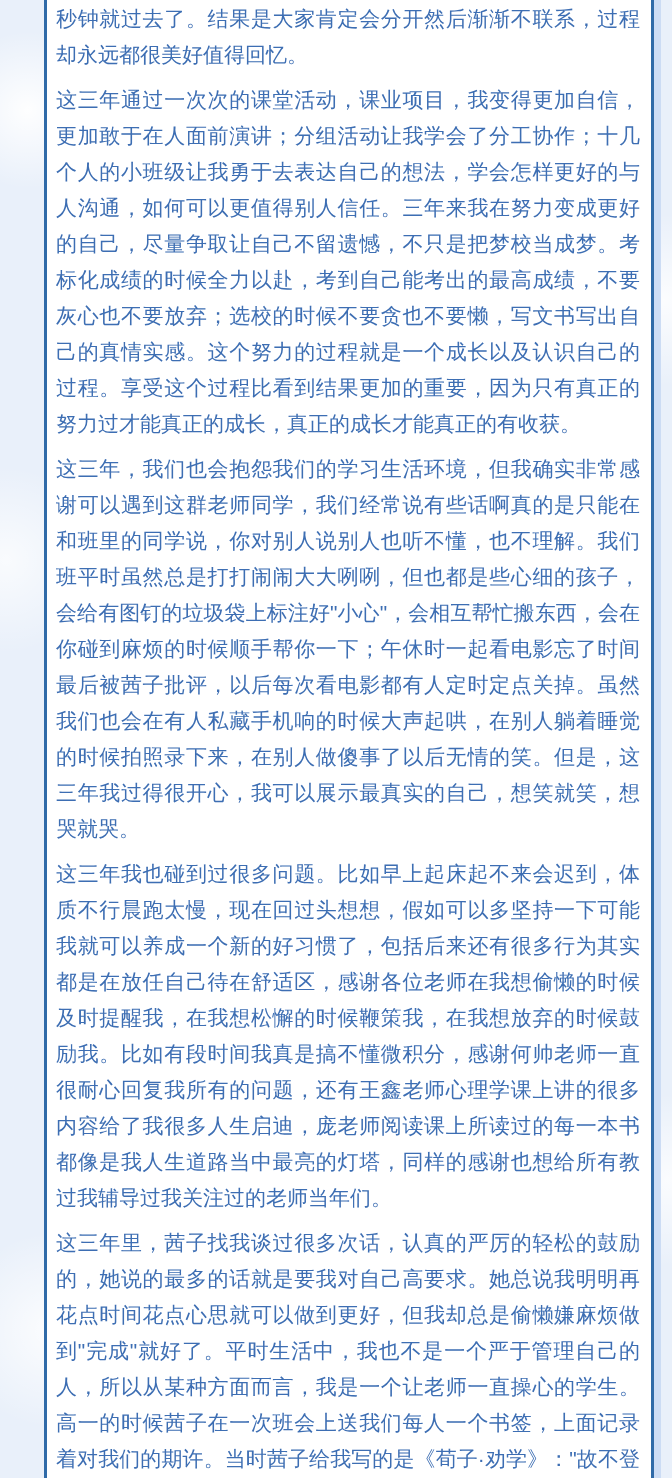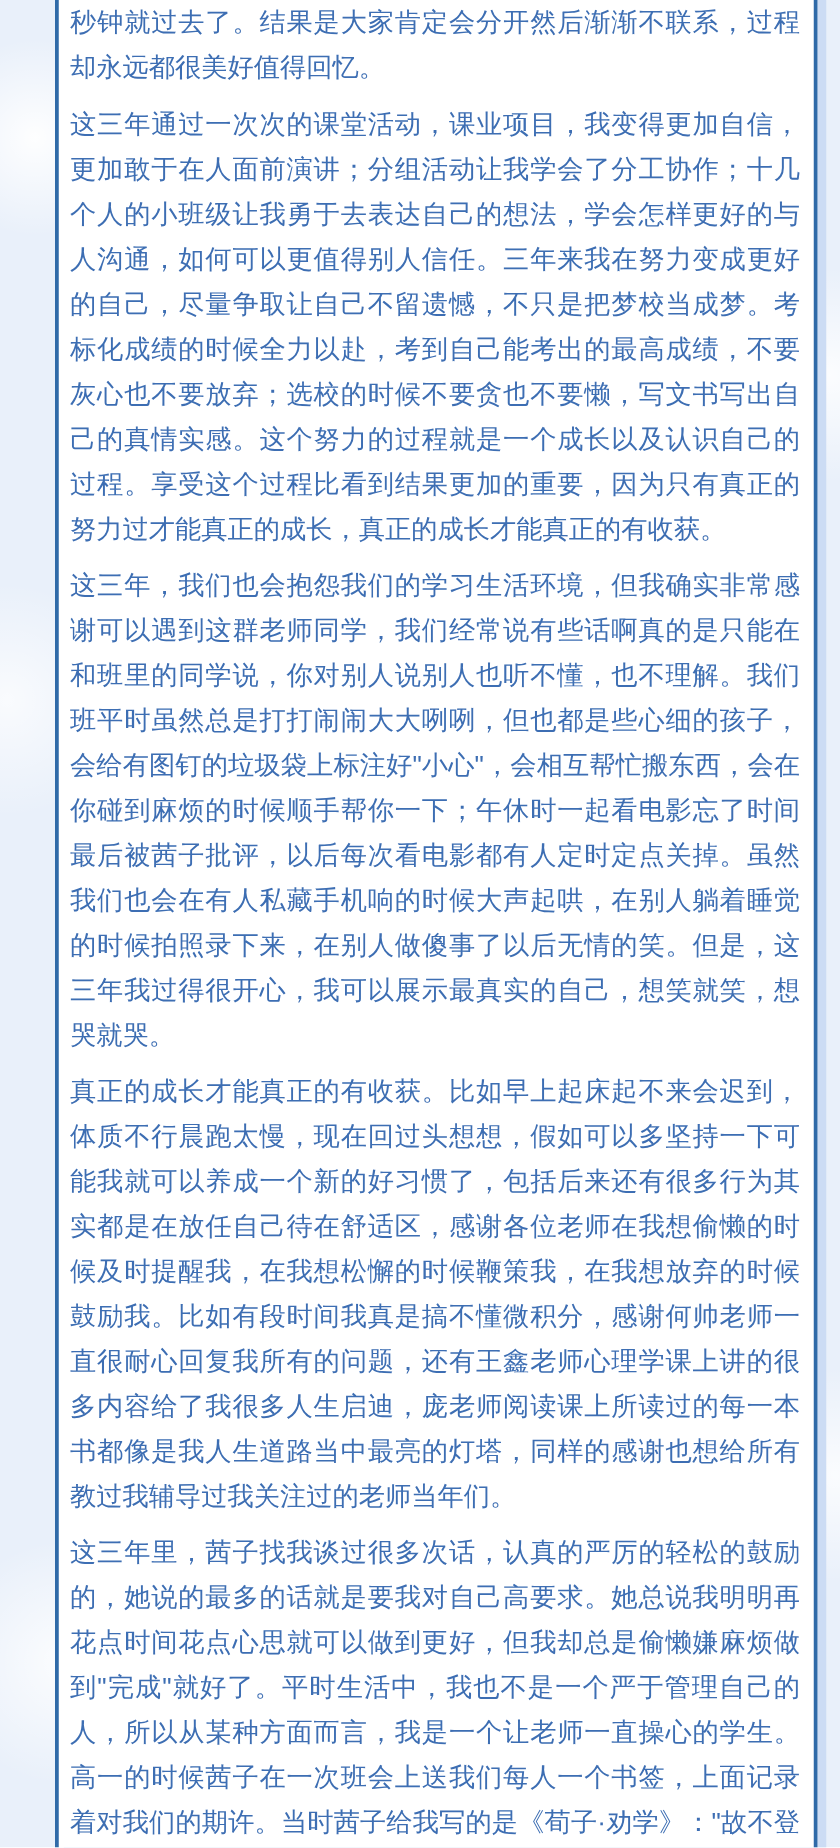--- a/index.html
+++ b/index.html
@@ -51,16 +51,16 @@
   }
 </style>
 </head>
 <body>
 
 <div class="page">
   <div class="card">
     <p>秒钟就过去了。结果是大家肯定会分开然后渐渐不联系，过程却永远都很美好值得回忆。</p>
     <p>这三年通过一次次的课堂活动，课业项目，我变得更加自信，更加敢于在人面前演讲；分组活动让我学会了分工协作；十几个人的小班级让我勇于去表达自己的想法，学会怎样更好的与人沟通，如何可以更值得别人信任。三年来我在努力变成更好的自己，尽量争取让自己不留遗憾，不只是把梦校当成梦。考标化成绩的时候全力以赴，考到自己能考出的最高成绩，不要灰心也不要放弃；选校的时候不要贪也不要懒，写文书写出自己的真情实感。这个努力的过程就是一个成长以及认识自己的过程。享受这个过程比看到结果更加的重要，因为只有真正的努力过才能真正的成长，真正的成长才能真正的有收获。</p>
     <p>这三年，我们也会抱怨我们的学习生活环境，但我确实非常感谢可以遇到这群老师同学，我们经常说有些话啊真的是只能在和班里的同学说，你对别人说别人也听不懂，也不理解。我们班平时虽然总是打打闹闹大大咧咧，但也都是些心细的孩子，会给有图钉的垃圾袋上标注好"小心"，会相互帮忙搬东西，会在你碰到麻烦的时候顺手帮你一下；午休时一起看电影忘了时间最后被茜子批评，以后每次看电影都有人定时定点关掉。虽然我们也会在有人私藏手机响的时候大声起哄，在别人躺着睡觉的时候拍照录下来，在别人做傻事了以后无情的笑。但是，这三年我过得很开心，我可以展示最真实的自己，想笑就笑，想哭就哭。</p>
-    <p>真正的成长才能真正的有收获。比如早上起床起不来会迟到，体质不行晨跑太慢，现在回过头想想，假如可以多坚持一下可能我就可以养成一个新的好习惯了，包括后来还有很多行为其实都是在放任自己待在舒适区，感谢各位老师在我想偷懒的时候及时提醒我，在我想松懈的时候鞭策我，在我想放弃的时候鼓励我。比如有段时间我真是搞不懂微积分，感谢何帅老师一直很耐心回复我所有的问题，还有王鑫老师心理学课上讲的很多内容给了我很多人生启迪，庞老师阅读课上所读过的每一本书都像是我人生道路当中最亮的灯塔，同样的感谢也想给所有教过我辅导过我关注过的老师当年们。</p>
+    <p>这三年我也碰到过很多问题。比如早上起床起不来会迟到，体质不行晨跑太慢，现在回过头想想，假如可以多坚持一下可能我就可以养成一个新的好习惯了，包括后来还有很多行为其实都是在放任自己待在舒适区，感谢各位老师在我想偷懒的时候及时提醒我，在我想松懈的时候鞭策我，在我想放弃的时候鼓励我。比如有段时间我真是搞不懂微积分，感谢何帅老师一直很耐心回复我所有的问题，还有王鑫老师心理学课上讲的很多内容给了我很多人生启迪，庞老师阅读课上所读过的每一本书都像是我人生道路当中最亮的灯塔，同样的感谢也想给所有教过我辅导过我关注过的老师当年们。</p>
     <p>这三年里，茜子找我谈过很多次话，认真的严厉的轻松的鼓励的，她说的最多的话就是要我对自己高要求。她总说我明明再花点时间花点心思就可以做到更好，但我却总是偷懒嫌麻烦做到"完成"就好了。平时生活中，我也不是一个严于管理自己的人，所以从某种方面而言，我是一个让老师一直操心的学生。高一的时候茜子在一次班会上送我们每人一个书签，上面记录着对我们的期许。当时茜子给我写的是《荀子·劝学》："故不登高山，不知天之高也；不临深谿，不知地之厚也。"三年后的公众号推送里茜子又给我写了这句话。我觉得到现在我都没有真正理解这句话的意思，但是路还很</p>
   </div>
 </div>
 
 </body></html>

